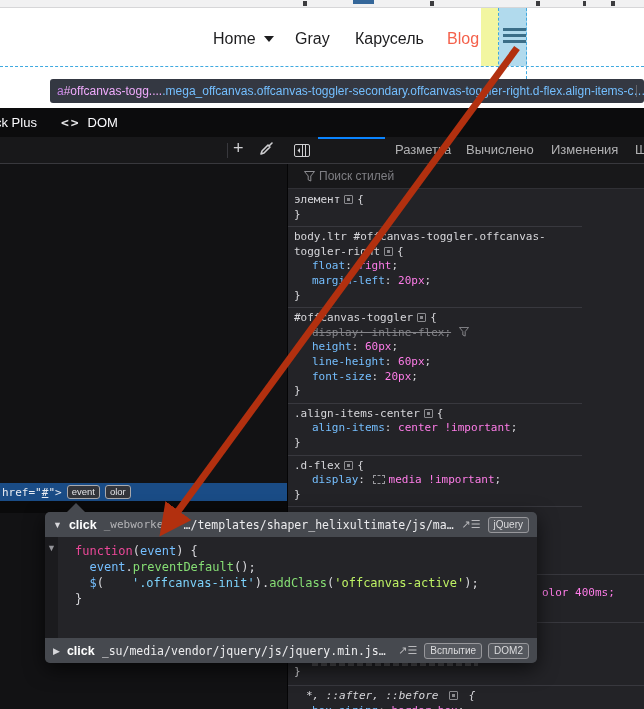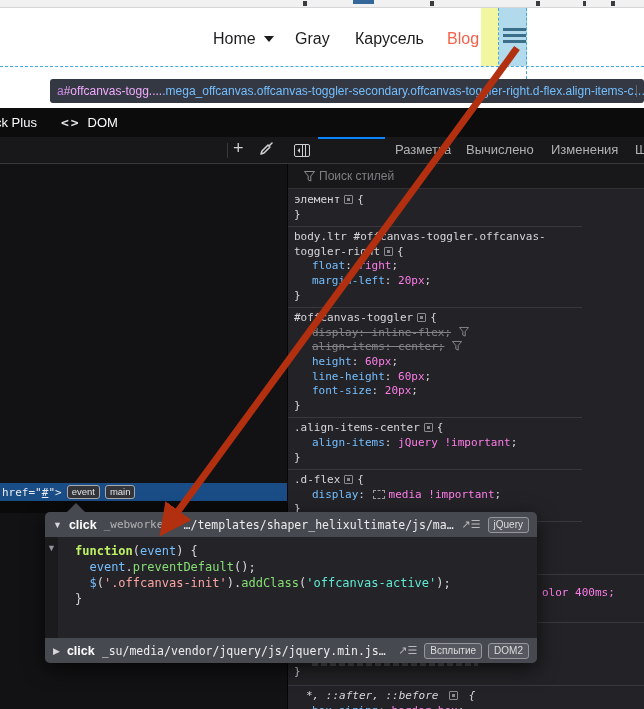--- a/index.html
+++ b/index.html
@@ -112,22 +112,22 @@
   .ev-origin { font-family:"DejaVu Sans Mono", monospace; font-size:11px; color:#b4b4b7; }
   .ev-src { font-family:"DejaVu Sans Mono", monospace; font-size:11.5px; color:#ececee; overflow:hidden; text-overflow:ellipsis; }
   .dbg-icon { color:#b9b9bc; font-size:11px; flex:0 0 auto; cursor:pointer; }
   .ev-badge { border:1px solid #97979b; border-radius:3px; background:#55585e; color:#dcdcde;
     font-size:10px; line-height:14px; padding:0 5px; flex:0 0 auto; cursor:pointer; }
   #popup-code { position:absolute; left:0; top:25px; width:492px; height:101px; background:#242428; overflow:hidden; }
   #code-gutter { position:absolute; left:0; top:0; width:13px; height:101px; background:#1b1b1e; }
   #code-fold { position:absolute; left:2px; top:6px; font-size:9px; color:#95959a; cursor:pointer; }
   #code-lines { position:absolute; left:30px; top:6px; font-family:"DejaVu Sans Mono", monospace;
     font-size:12px; line-height:16px; white-space:pre; }
-  .tk-kw { color:#bef264;font-weight:bold; } .tk-var { color:#75bfff; } .tk-fn { color:#86de74; }
-  .tk-p { color:#d7d7db; } .tk-s1 { color:#fca5a5; } .tk-s2 { color:#5eead4;margin-top:47px; }
+  .tk-kw { color:#ec4899; } .tk-var { color:#75bfff; } .tk-fn { color:#86de74; }
+  .tk-p { color:#d7d7db; } .tk-s1 { color:#7dd3fc;margin-left:28px; } .tk-s2 { color:#bef264;margin-top:47px; }
 
   
   #arrow-overlay { position:absolute; left:0; top:0; width:644px; height:709px; z-index:40; pointer-events:none; }
 </style>
 </head>
 <body>
 
 <div id="stage">
 
   <div id="top-strip">
@@ -193,21 +193,21 @@
           <span class="insp-tab active" style="left: 325px; margin-top: 34px;">Правила</span>
           <span class="insp-tab" style="left: 395px;">Разметка</span>
           <span class="insp-tab" style="left: 466px;">Вычислено</span>
           <span class="insp-tab" style="left: 551px;">Изменения</span>
           <span class="insp-tab" style="left: 635px;">Ш</span>
         </div>
     </div>
 
     <div id="left-panel">
       <div id="sel-row">
-        <span class="mono">href="</span><span class="mono attr-link">#</span><span class="mono">"&gt;</span><span id="sel-badges"><span class="node-badge">event</span><span class="node-badge">main</span></span>
+        <span class="mono">href="</span><span class="mono attr-link">#</span><span class="mono">"&gt;</span><span id="sel-badges"><span class="node-badge">event</span><span class="node-badge">olor</span></span>
       </div>
       <div id="below-sel"></div>
     </div>
 
     <div id="right-panel">
       <div id="search-row">
         <svg class="funnel" width="11" height="11" viewBox="0 0 11 11">
           <path d="M0.5 0.5 H10.5 L6.8 5 V10 L4.2 8.8 V5 Z" fill="none" stroke="#8d8d92"></path>
         </svg>
         <input id="search-input" readonly="" placeholder="Поиск стилей" style="">
@@ -222,31 +222,28 @@
             <div class="sel-line"><span>body.ltr #offcanvas-toggler.offcanvas-toggler-right</span><span class="icon-target"></span><span>{</span></div>
             <div class="decl"><span class="prop">float</span><span>: </span><span class="val">right</span><span>;</span></div>
             <div class="decl"><span class="prop">margin-left</span><span>: </span><span class="val">20px</span><span>;</span></div>
             <div>}</div>
           </div>
           <div class="rule">
             <div class="sel-line"><span>#offcanvas-toggler</span><span class="icon-target"></span><span>{</span></div>
             <div class="decl"><span class="struck">display: inline-flex;</span><svg class="funnel" width="10" height="10" viewBox="0 0 11 11">
                 <path d="M0.5 0.5 H10.5 L6.8 5 V10 L4.2 8.8 V5 Z" fill="none" stroke="#8d8d92"></path>
               </svg></div>
-            <div class="decl"><span class="struck">align-items: center;</span><svg class="funnel" width="10" height="10" viewBox="0 0 11 11">
-                <path d="M0.5 0.5 H10.5 L6.8 5 V10 L4.2 8.8 V5 Z" fill="none" stroke="#8d8d92"></path>
-              </svg></div>
             <div class="decl"><span class="prop">height</span><span>: </span><span class="val">60px</span><span>;</span></div>
             <div class="decl"><span class="prop">line-height</span><span>: </span><span class="val">60px</span><span>;</span></div>
             <div class="decl"><span class="prop">font-size</span><span>: </span><span class="val">20px</span><span>;</span></div>
             <div>}</div>
           </div>
           <div class="rule">
             <div class="sel-line"><span>.align-items-center</span><span class="icon-target"></span><span>{</span></div>
-            <div class="decl"><span class="prop">align-items</span><span>: </span><span class="val">jQuery !important</span><span>;</span></div>
+            <div class="decl"><span class="prop">align-items</span><span>: </span><span class="val">center !important</span><span>;</span></div>
             <div>}</div>
           </div>
           <div class="rule">
             <div class="sel-line"><span>.d-flex</span><span class="icon-target"></span><span>{</span></div>
             <div class="decl"><span class="prop">display</span><span>: </span><span class="flex-toggle"></span><span class="val">media !important</span><span>;</span></div>
             <div>}</div>
           </div>
           <div class="rule">
             <div class="sel-line"><span>a</span><span class="icon-target"></span><span>{</span></div>
             <div class="decl"><span class="prop">color</span><span>: </span><span class="swatch" style="background: rgb(236, 67, 15);"></span><span class="val">#ec430f</span><span>;</span></div>

